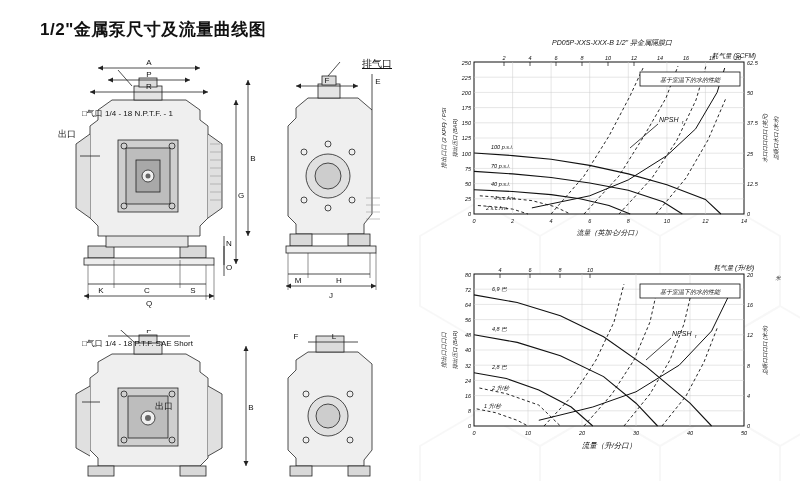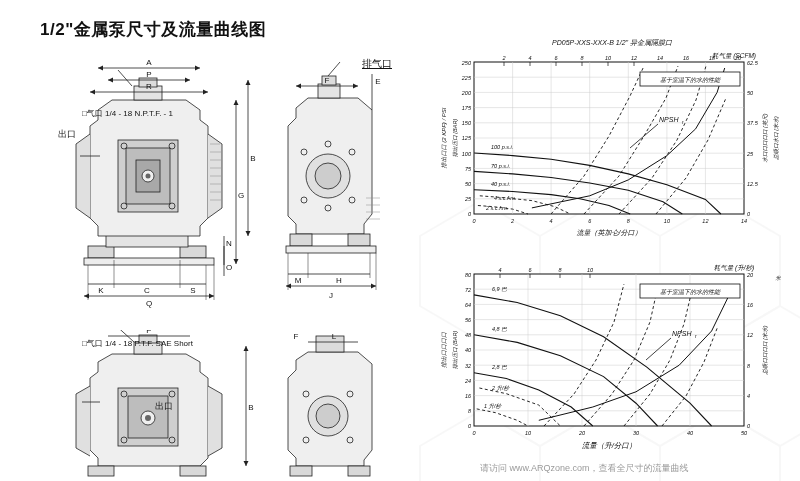--- a/index.html
+++ b/index.html
@@ -488,15 +488,14 @@
         <text x="238" y="80" font-size="7">NPSH</text>
         <text x="261" y="82" font-size="5">r</text>
       </g>
       <line x1="237" y1="82" x2="212" y2="104" stroke="#111" stroke-width="0.8"></line>
 
       <rect x="206" y="28" width="100" height="14" fill="#ffffff" stroke="#111" stroke-width="0.8"></rect>
       <text x="256" y="38" font-size="6" text-anchor="middle" fill="#111">基于室温下的水的性能</text>
     </svg>
   </div>
 
-  <div class="footnote">请访问 www.ARQzone.com，查看全尺寸的流量曲线</div>
 
 </div>
 
 </body></html>

